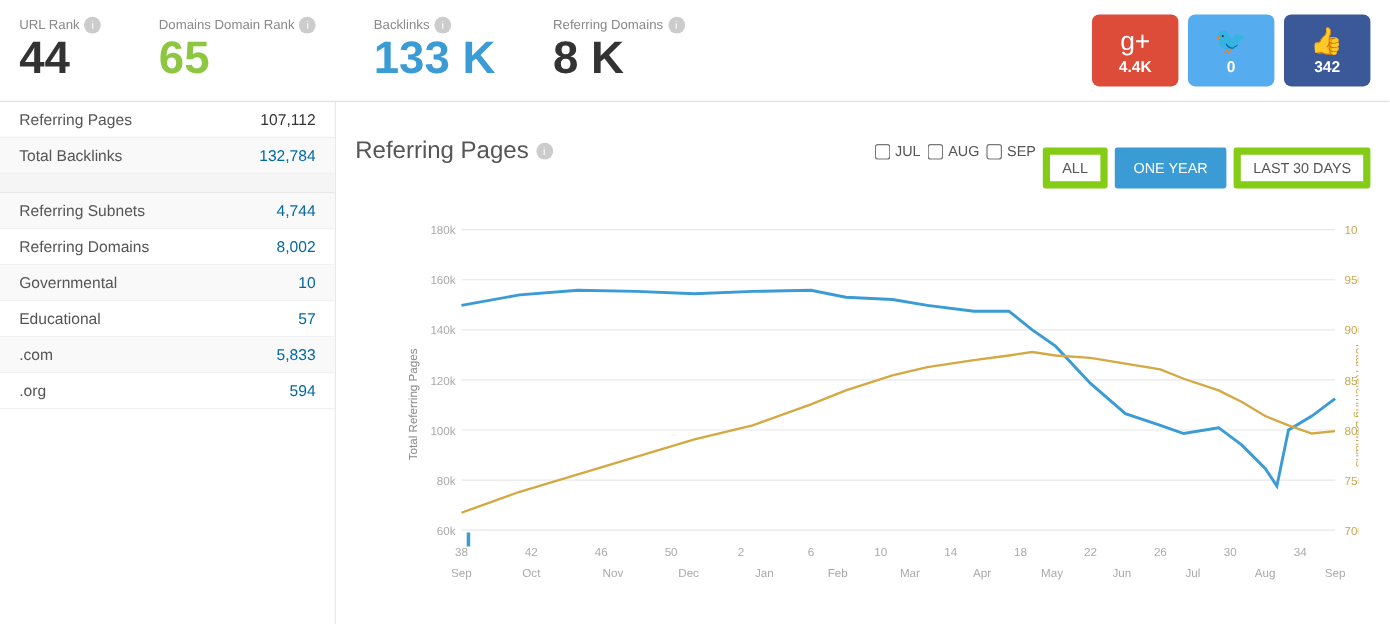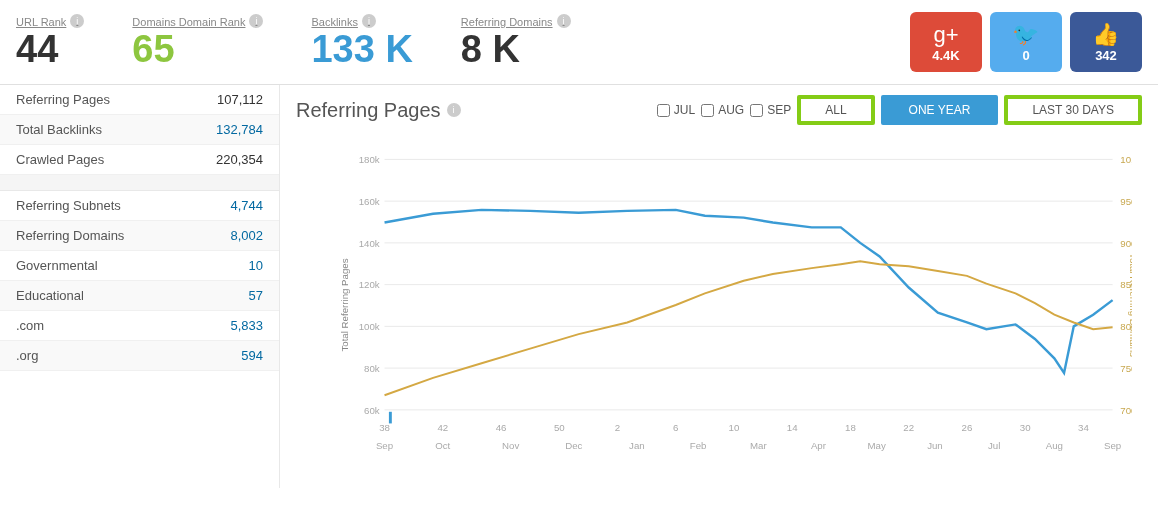--- a/index.html
+++ b/index.html
@@ -3,21 +3,21 @@
   <meta charset="utf-8">
   <style>
     * { box-sizing: border-box; margin: 0; padding: 0; }
     body { font-family: Arial, sans-serif; background: #fff; font-size: 13px; color: #333; width: 1158px; }
 
     
     .top-bar {
       display: flex; align-items: center; padding: 12px 16px; border-bottom: 1px solid #e0e0e0; background: #fff;
     }
     .stat-item { margin-right: 48px; }
-    .stat-label { font-size: 11px; color: #888; display: flex; align-items: flex-end; gap: 4px; text-decoration: underline; }
+    .stat-label { font-size: 11px; color: #888; display: flex; align-items: center; gap: 4px; }
     .stat-value { font-size: 38px; font-weight: bold; color: #333; }
     .stat-value.green { color: #8dc63f; }
     .stat-value.blue { color: #3a9bd5; }
     .info-icon { width: 14px; height: 14px; border-radius: 50%; background: #ccc; color: #fff; font-size: 9px; display: inline-flex; align-items: center; justify-content: center; cursor: pointer; }
     .social-buttons { display: flex; gap: 8px; margin-left: auto; }
     .social-btn { display: flex; flex-direction: column; align-items: center; justify-content: center; border-radius: 6px; width: 72px; height: 60px; color: #fff; font-size: 11px; cursor: pointer; }
     .social-btn .icon-sym { font-size: 22px; }
     .social-btn .count { font-size: 13px; font-weight: bold; }
     .social-gplus { background: #dd4b39; }
     .social-twitter { background: #55acee; }
@@ -35,21 +35,21 @@
     .sidebar-row .value.blue { color: #0369a1; }
     .sidebar-divider { height: 16px; background: #f5f5f5; border-bottom: 1px solid #e8e8e8; }
 
     
     .chart-area { flex: 1; padding: 10px 16px; }
     .chart-header { display: flex; align-items: center; margin-bottom: 10px; }
     .chart-title { font-size: 20px; color: #555; font-weight: 300; margin-right: 6px; }
     .chart-filters { display: flex; align-items: center; gap: 6px; margin-left: auto; }
     .filter-checkbox { display: flex; align-items: center; gap: 4px; font-size: 12px; color: #555; cursor: pointer; }
     .filter-checkbox input { margin: 0; }
-    .filter-btn { padding: 4px 24px; border: 4px solid #84cc16; background: #fff; font-size: 12px; cursor: pointer; color: #555; border-radius: 2px; }
+    .filter-btn { padding: 4px 10px; border: 6px solid #84cc16; background: #fff; font-size: 12px; cursor: pointer; color: #555; border-radius: 2px; margin-top: 28px; }
     .filter-btn.active { background: #3a9bd5; color: #fff; border-color: #3a9bd5; }
     svg.chart { width: 100%; height: 340px; }
     .chart-wrapper { position: relative; padding: 0 10px 0 40px; }
   </style>
 </head>
 <body>
 
 <div class="top-bar">
   <div class="stat-item">
     <div class="stat-label">
@@ -98,24 +98,20 @@
 <div class="main">
 
   <div class="sidebar">
     <div class="sidebar-row">
       <span class="label">Referring Pages</span>
       <span class="value">107,112</span>
     </div>
     <div class="sidebar-row">
       <span class="label">Total Backlinks</span>
       <span class="value blue">132,784</span>
-    </div>
-    <div class="sidebar-row">
-      <span class="label">Crawled Pages</span>
-      <span class="value">220,354</span>
     </div>
     <div class="sidebar-divider"></div>
     <div class="sidebar-row">
       <span class="label">Referring Subnets</span>
       <span class="value blue">4,744</span>
     </div>
     <div class="sidebar-row">
       <span class="label">Referring Domains</span>
       <span class="value blue">8,002</span>
     </div>

